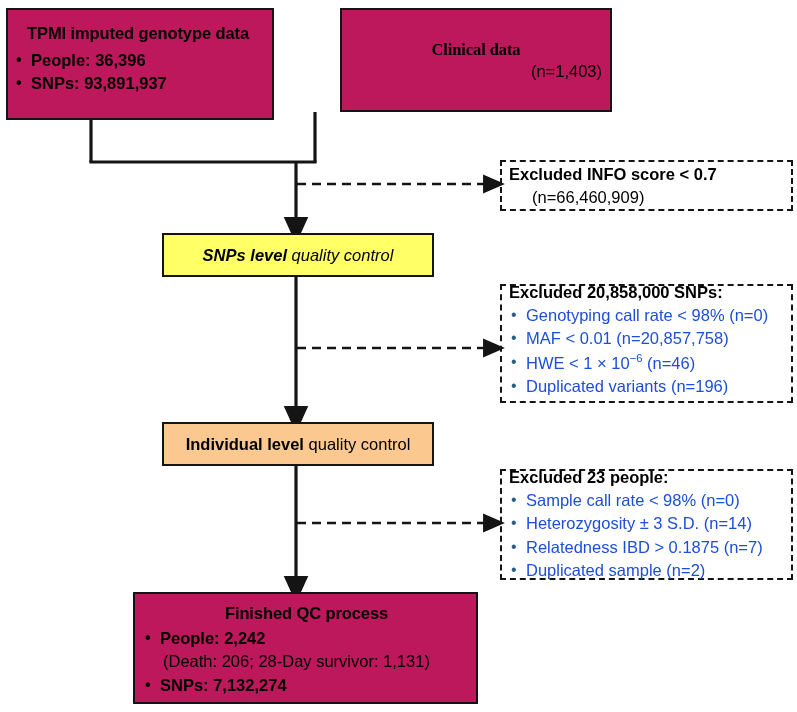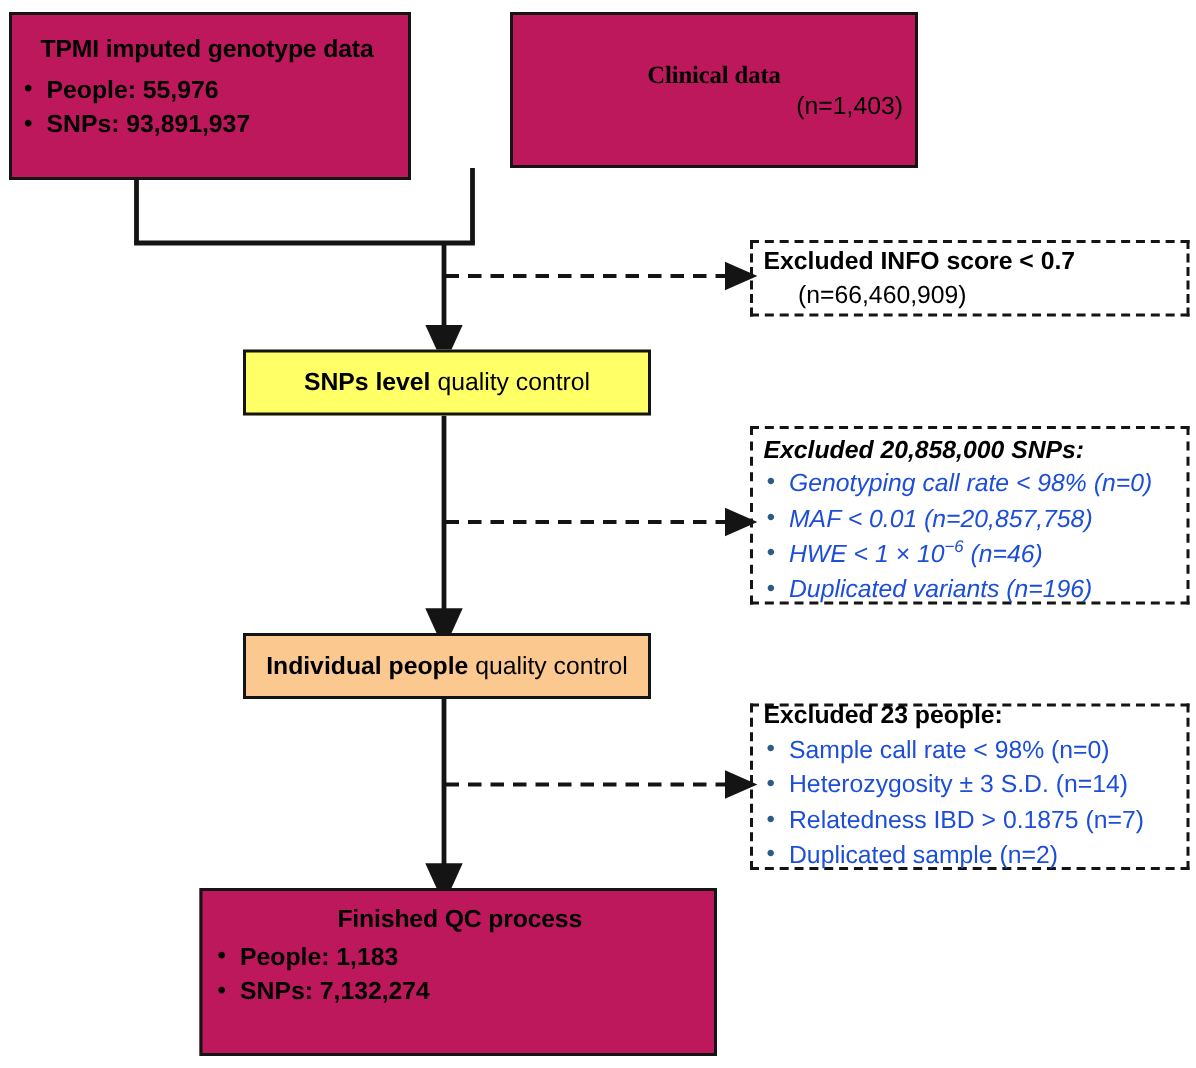--- a/index.html
+++ b/index.html
@@ -84,20 +84,21 @@
     justify-content: center;
   }
   #box-clinical .title { margin-bottom: 2px; font-family: Liberation Serif, serif; }
 
   
   #box-snp-qc {
     left: 162px; top: 233px; width: 272px; height: 44px;
     background: #ffff66;
     align-items: center;
     justify-content: center;
+    font-style: italic;
   }
   #box-ind-qc {
     left: 162px; top: 422px; width: 272px; height: 44px;
     background: #fbc88f;
     align-items: center;
     justify-content: center;
   }
   .qc-label {
     font-size: 16.5px;
     text-align: center;
@@ -116,22 +117,21 @@
 
   
   #box-ex-info {
     left: 500px; top: 160px; width: 293px; height: 51px;
     padding: 3px 6px 3px 7px;
     justify-content: center;
   }
   #box-ex-snps {
     left: 500px; top: 284px; width: 293px; height: 119px;
     padding: 3px 6px 3px 7px;
-    justify-content: flex-start;
-    font-style: italic;
+    justify-content: flex-end;
   }
   #box-ex-people {
     left: 500px; top: 469px; width: 293px; height: 111px;
     padding: 3px 6px 3px 7px;
   }
   .ex-head {
     font-weight: bold;
     font-size: 16.5px;
     line-height: 1.36;
     color: #000000;
@@ -178,42 +178,43 @@
   <line x1="297" y1="184" x2="494" y2="184" stroke="#141414" stroke-width="2.6" stroke-dasharray="9 6" marker-end="url(#arrowDash)"></line>
 
   <line x1="297" y1="348" x2="494" y2="348" stroke="#141414" stroke-width="2.6" stroke-dasharray="9 6" marker-end="url(#arrowDash)"></line>
 
   <line x1="297" y1="523" x2="494" y2="523" stroke="#141414" stroke-width="2.6" stroke-dasharray="9 6" marker-end="url(#arrowDash)"></line>
 </svg>
 
 <div class="node" id="box-tpmi">
   <div class="title">TPMI imputed genotype data</div>
   <ul class="bul">
-    <li>People: 55,976</li>
+    <li>People: 36,396</li>
     <li>SNPs: 93,891,937</li>
   </ul>
 </div>
 
 <div class="node" id="box-clinical">
   <div class="title">Clinical data</div>
   <div class="sub">(n=1,403)</div>
 </div>
 
 <div class="node" id="box-snp-qc">
   <div class="qc-label"><b>SNPs level</b><span> quality control</span></div>
 </div>
 
 <div class="node" id="box-ind-qc">
-  <div class="qc-label"><b>Individual people</b><span> quality control</span></div>
+  <div class="qc-label"><b>Individual level</b><span> quality control</span></div>
 </div>
 
 <div class="node" id="box-final">
   <div class="title">Finished QC process</div>
   <ul class="bul">
-    <li>People: 1,183</li>
+    <li>People: 2,242</li>
+    <li class="nobullet">(Death: 206; 28-Day survivor: 1,131)</li>
     <li>SNPs: 7,132,274</li>
   </ul>
 </div>
 
 <div class="node dashed" id="box-ex-info">
   <div class="ex-head">Excluded INFO score &lt; 0.7</div>
   <div class="ex-sub">(n=66,460,909)</div>
 </div>
 
 <div class="node dashed" id="box-ex-snps">

